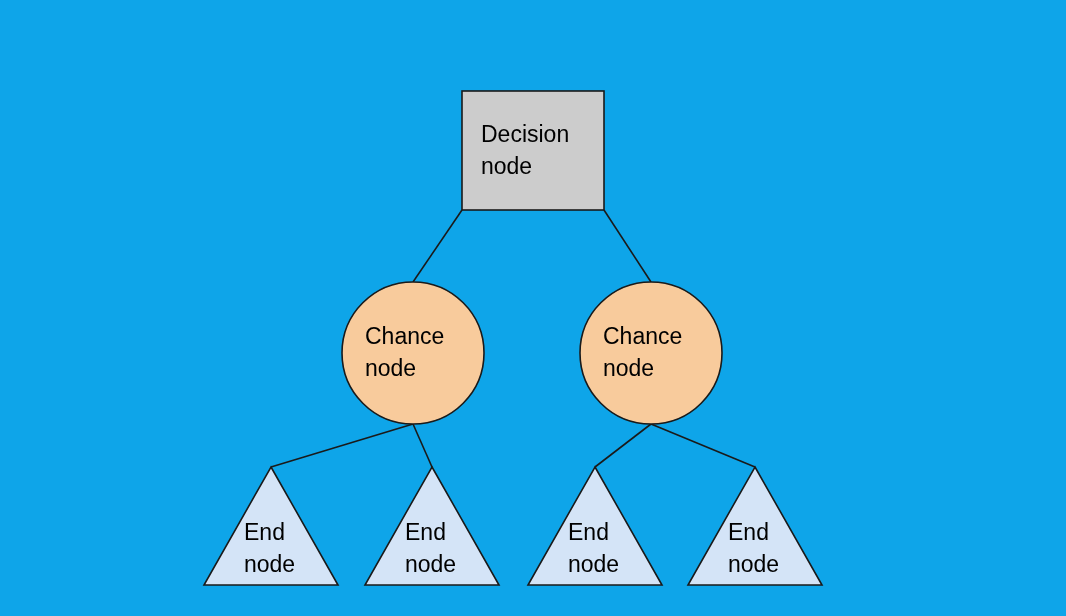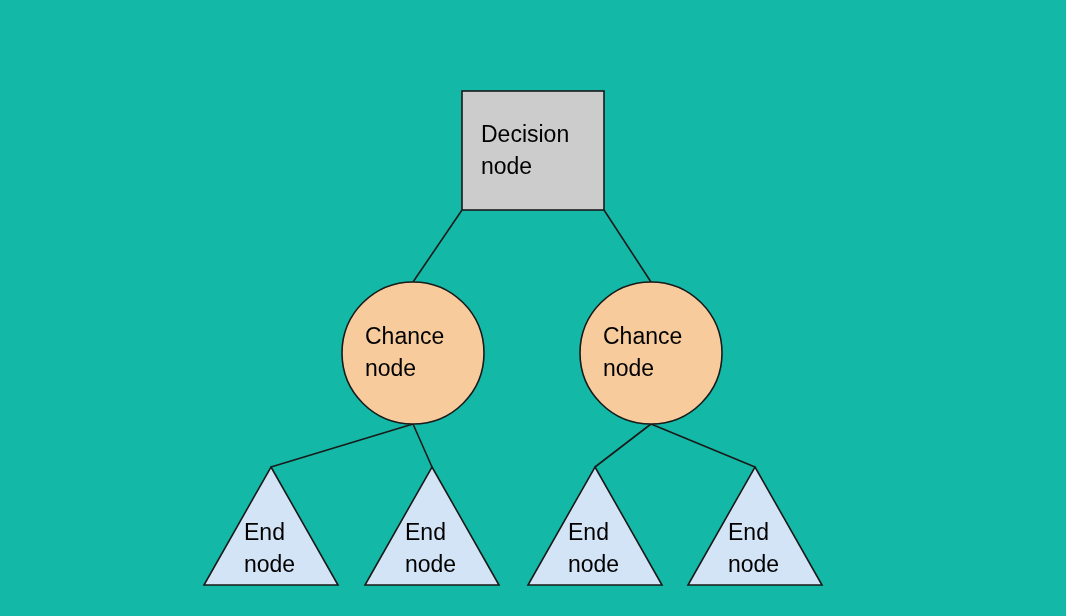--- a/index.html
+++ b/index.html
@@ -10,21 +10,21 @@
   body {
     width: 1066px;
     height: 616px;
     overflow: hidden;
     font-family: "Liberation Sans", sans-serif;
   }
   #diagram-root {
     position: relative;
     width: 1066px;
     height: 616px;
-    background: #14b8a6;
+    background: #0ea5e9;
   }
   svg#tree-svg {
     display: block;
     width: 1066px;
     height: 616px;
   }
   .node-shape {
     stroke: #1a1a1a;
     stroke-width: 1.6;
   }

